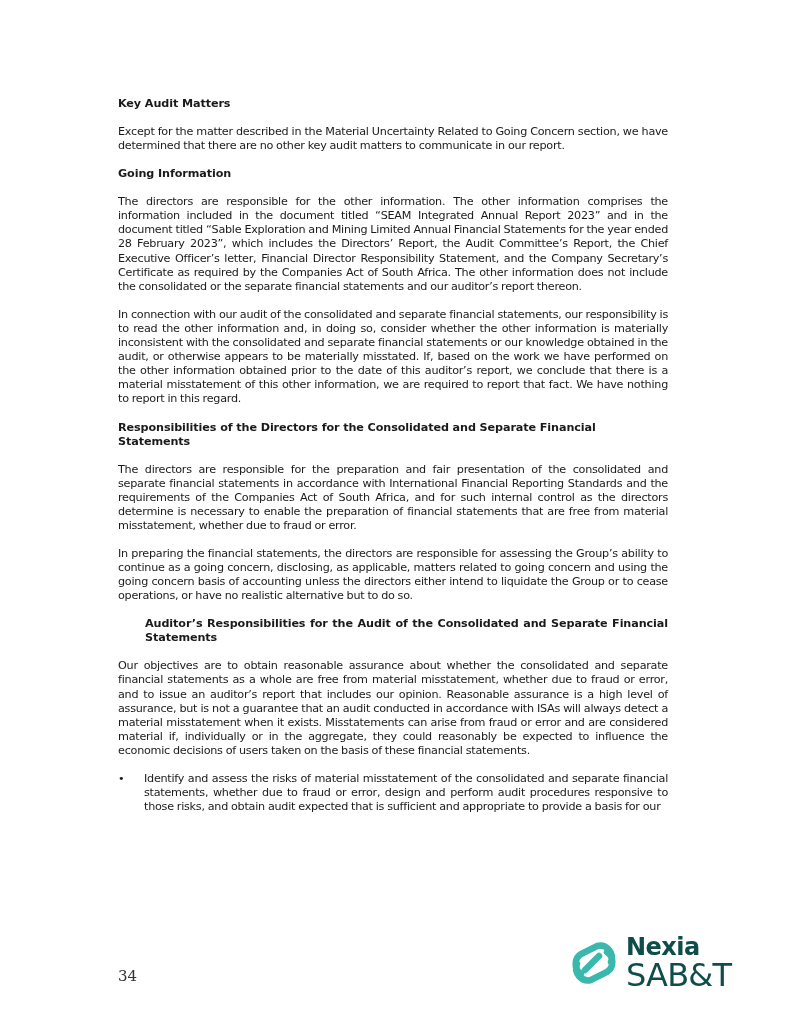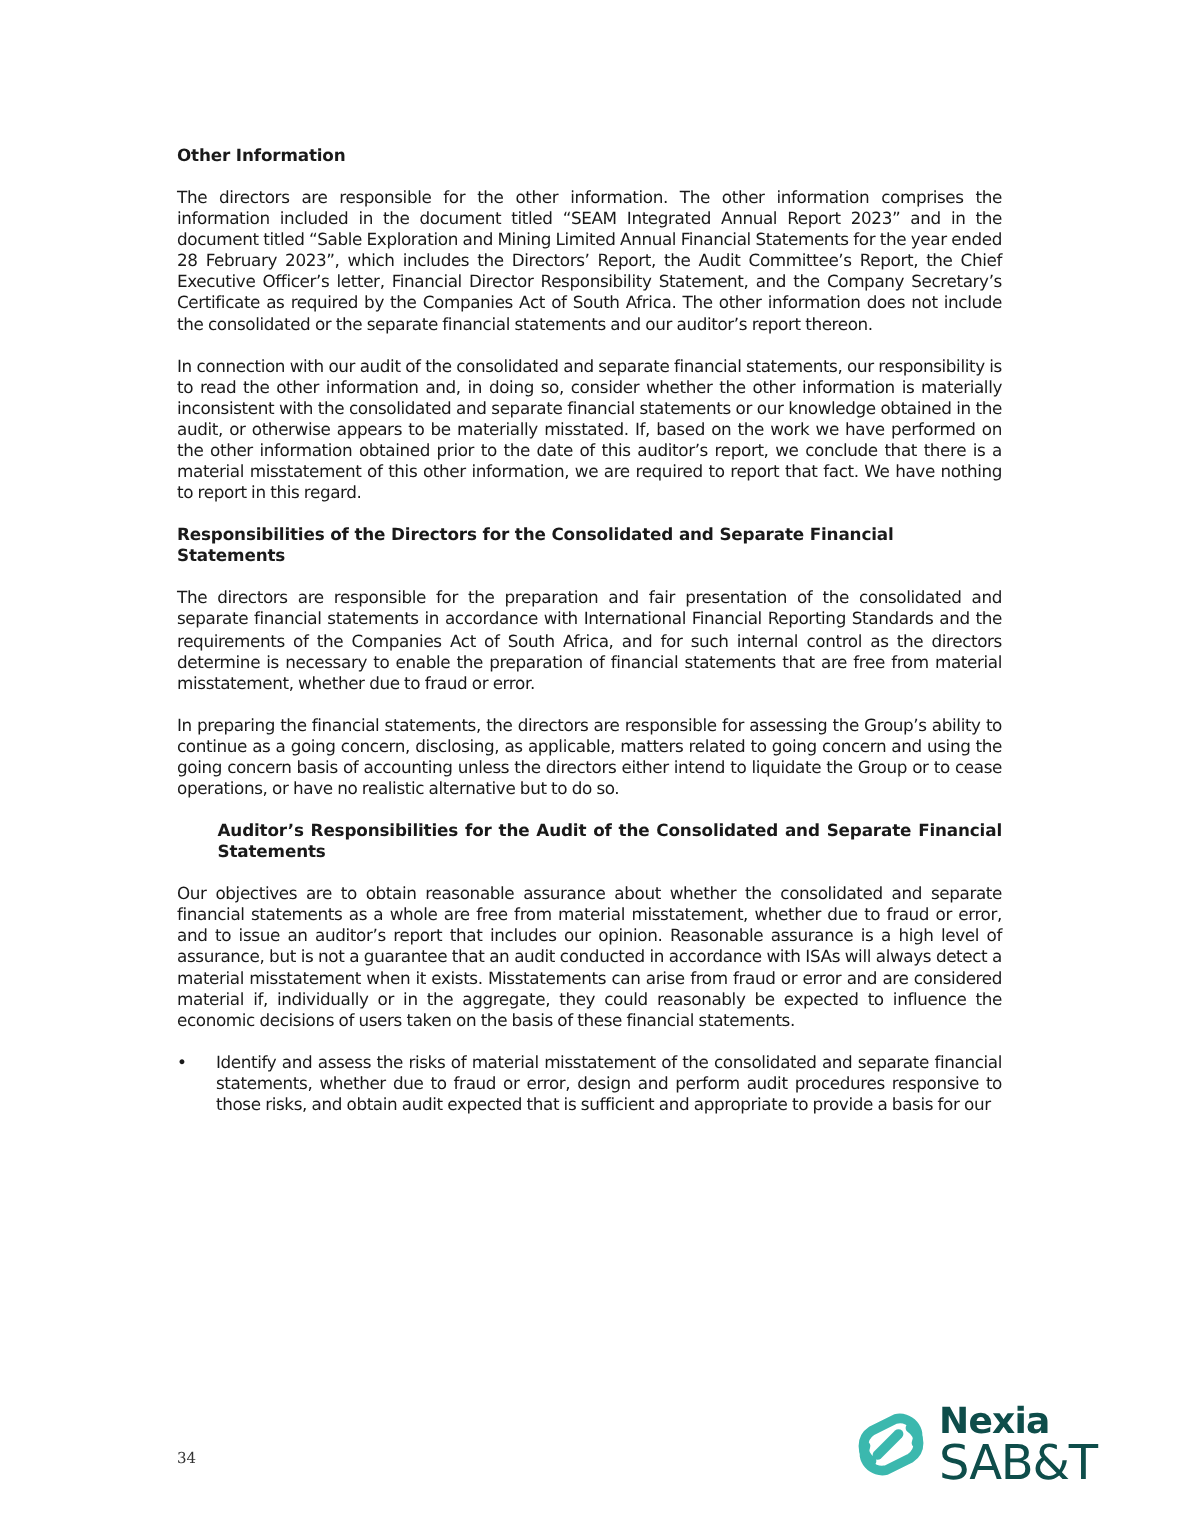--- a/index.html
+++ b/index.html
@@ -58,21 +58,21 @@
   .bullet-glyph {
     position: absolute;
     left: 0;
     top: 0;
   }
   .page-number {
     position: absolute;
     left: 118px;
     top: 967px;
     font-family: "DejaVu Serif", serif;
-    font-size: 10px;
+    font-size: 15px;
     color: #333;
   }
   .logo {
     position: absolute;
     left: 567px;
     top: 935px;
     display: flex;
     align-items: center;
   }
   .logo-mark {
@@ -97,23 +97,27 @@
     font-size: 32px;
     letter-spacing: -0.8px;
     margin-top: 0px;
   }
 </style>
 </head>
 <body>
 
 <div class="page">
 
+  <div>
+    <div class="heading">Key Audit Matters</div>
+    <p class="para">Except for the matter described in the Material Uncertainty Related to Going Concern section, we have determined that there are no other key audit matters to communicate in our report.</p>
+  </div>
 
   <div>
-    <div class="heading">Other Information</div>
+    <div class="heading">Going Information</div>
     <p class="para">The directors are responsible for the other information. The other information comprises the information included in the document titled “SEAM Integrated Annual Report 2023” and in the document titled “Sable Exploration and Mining Limited Annual Financial Statements for the year ended 28 February 2023”, which includes the Directors’ Report, the Audit Committee’s Report, the Chief Executive Officer’s letter, Financial Director Responsibility Statement, and the Company Secretary’s Certificate as required by the Companies Act of South Africa. The other information does not include the consolidated or the separate financial statements and our auditor’s report thereon.</p>
     <p class="para">In connection with our audit of the consolidated and separate financial statements, our responsibility is to read the other information and, in doing so, consider whether the other information is materially inconsistent with the consolidated and separate financial statements or our knowledge obtained in the audit, or otherwise appears to be materially misstated. If, based on the work we have performed on the other information obtained prior to the date of this auditor’s report, we conclude that there is a material misstatement of this other information, we are required to report that fact. We have nothing to report in this regard.</p>
   </div>
 
   <div>
     <div class="heading">Responsibilities of the Directors for the Consolidated and Separate Financial Statements</div>
     <p class="para">The directors are responsible for the preparation and fair presentation of the consolidated and separate financial statements in accordance with International Financial Reporting Standards and the requirements of the Companies Act of South Africa, and for such internal control as the directors determine is necessary to enable the preparation of financial statements that are free from material misstatement, whether due to fraud or error.</p>
     <p class="para">In preparing the financial statements, the directors are responsible for assessing the Group’s ability to continue as a going concern, disclosing, as applicable, matters related to going concern and using the going concern basis of accounting unless the directors either intend to liquidate the Group or to cease operations, or have no realistic alternative but to do so.</p>
   </div>
 

